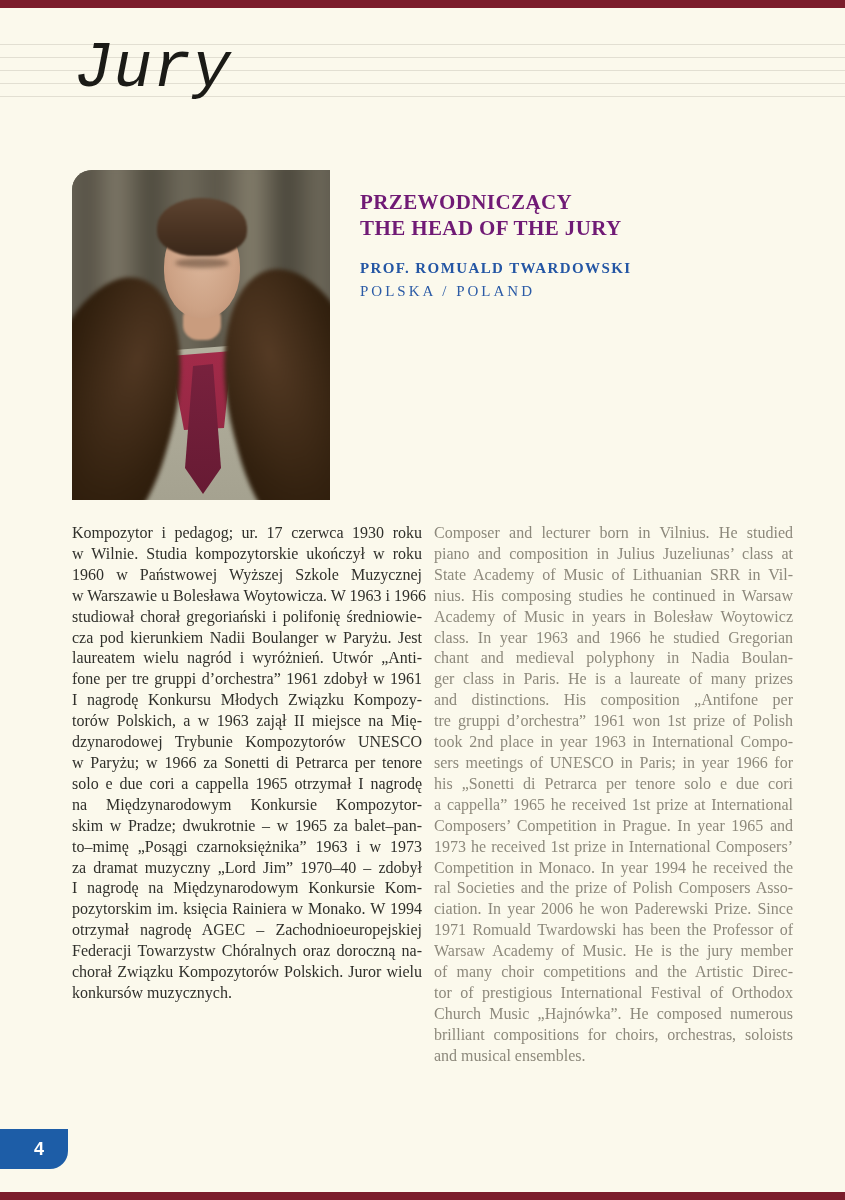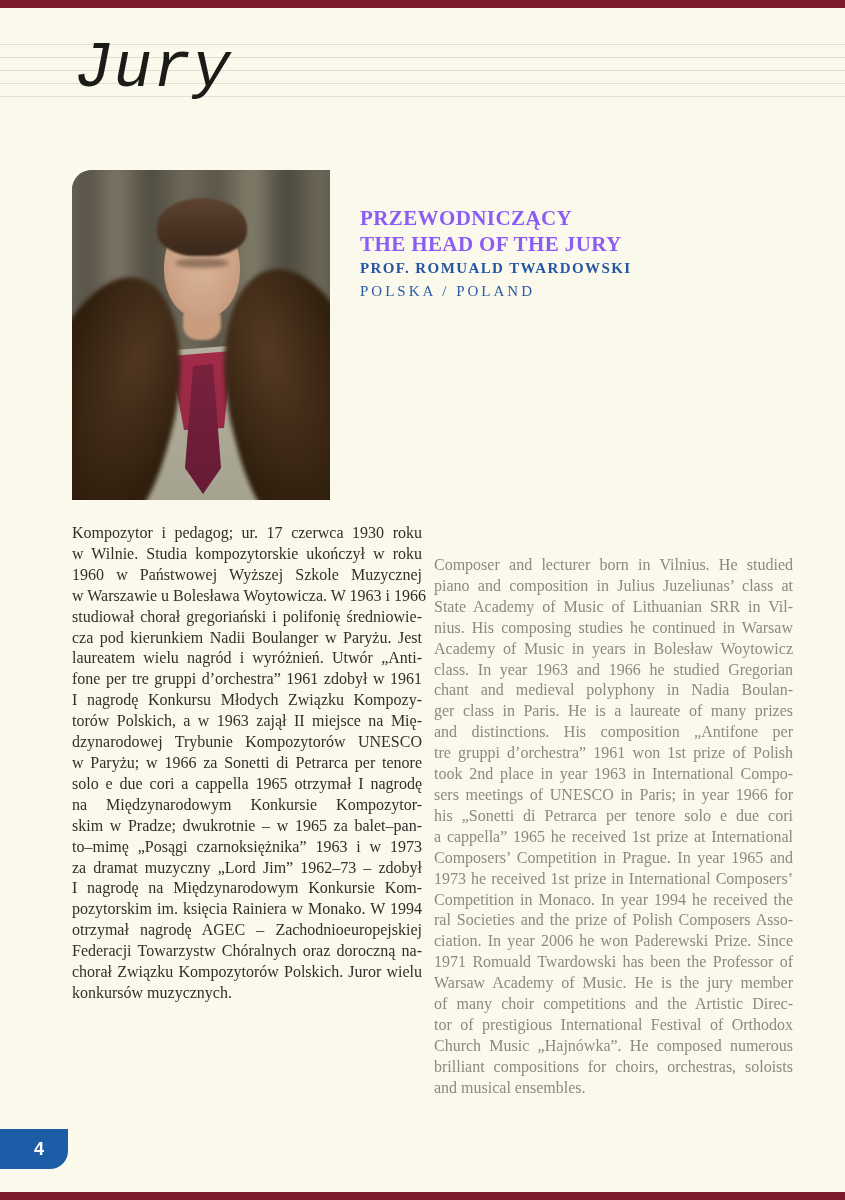--- a/index.html
+++ b/index.html
@@ -45,33 +45,33 @@
       background:#c99c7e; filter:blur(1px); }
   .p-face { left:92px; top:46px; width:76px; height:102px; border-radius:50% 50% 46% 46%;
       background:radial-gradient(ellipse at 50% 38%, #dcb79c 0%, #cda285 62%, #b98c70 100%);
       filter:blur(0.6px); }
   .p-hair { left:85px; top:28px; width:90px; height:58px; border-radius:50% 50% 42% 42%;
       background:linear-gradient(180deg,#5d4431 0%,#4a3322 55%,#3a281a 100%); filter:blur(1px); }
   .p-brow { left:103px; top:88px; width:54px; height:10px; border-radius:50%;
       background:rgba(90,64,45,.55); filter:blur(2px); }
 
   
-  .role { position:absolute; left:360px; top:189px; color:#8b5cf6; font-weight:bold;
-          font-size:21px; line-height:26px; letter-spacing:0.4px;margin-top:16px; }
+  .role { position:absolute; left:360px; top:189px; color:#701a75; font-weight:bold;
+          font-size:21px; line-height:26px; letter-spacing:0.4px; }
   .name { position:absolute; left:360px; top:260px; color:#2456A4; font-weight:bold;
           font-size:15px; letter-spacing:1.4px; }
   .country { position:absolute; left:360px; top:283px; color:#2B5BA6;
           font-size:15px; letter-spacing:3px; }
 
   
   .bio { position:absolute; top:523px; font-size:16px; line-height:20.9px; }
   .bio .tline { text-align:justify; text-align-last:justify; white-space:nowrap; }
   .bio .tline:last-child { text-align-last:left; }
   .bio-pl { left:72px; width:350px; color:#30302B; }
-  .bio-en { left:434px; width:359px; color:#8D897C;margin-top:32px; }
+  .bio-en { left:434px; width:359px; color:#8D897C; }
 
   
   .page-badge { position:absolute; left:0; top:1129px; width:68px; height:40px;
       background:#1D5DA7; border-bottom-right-radius:18px; }
   .page-badge span { display:block; width:100%; height:40px; line-height:40px;
       text-align:center; padding-left:10px; box-sizing:border-box;
       font-family:"Liberation Sans", sans-serif; font-weight:bold; font-size:18px; color:#FFFFFF; }
 </style>
 </head>
 <body>
@@ -117,21 +117,21 @@
     <div class="tline">laureatem wielu nagród i wyróżnień. Utwór „Anti-</div>
     <div class="tline">fone per tre gruppi d’orchestra” 1961 zdobył w 1961</div>
     <div class="tline">I nagrodę Konkursu Młodych Związku Kompozy-</div>
     <div class="tline">torów Polskich, a w 1963 zajął II miejsce na Mię-</div>
     <div class="tline">dzynarodowej Trybunie Kompozytorów UNESCO</div>
     <div class="tline">w Paryżu; w 1966 za Sonetti di Petrarca per tenore</div>
     <div class="tline">solo e due cori a cappella 1965 otrzymał I nagrodę</div>
     <div class="tline">na Międzynarodowym Konkursie Kompozytor-</div>
     <div class="tline">skim w Pradze; dwukrotnie – w 1965 za balet–pan-</div>
     <div class="tline">to–mimę „Posągi czarnoksiężnika” 1963 i w 1973</div>
-    <div class="tline">za dramat muzyczny „Lord Jim” 1962–73 – zdobył</div>
+    <div class="tline">za dramat muzyczny „Lord Jim” 1970–40 – zdobył</div>
     <div class="tline">I nagrodę na Międzynarodowym Konkursie Kom-</div>
     <div class="tline">pozytorskim im. księcia Rainiera w Monako. W 1994</div>
     <div class="tline">otrzymał nagrodę AGEC – Zachodnioeuropejskiej</div>
     <div class="tline">Federacji Towarzystw Chóralnych oraz doroczną na-</div>
     <div class="tline">chorał Związku Kompozytorów Polskich. Juror wielu</div>
     <div class="tline">konkursów muzycznych.</div>
   </div>
 <div class="bio bio-en">
     <div class="tline">Composer and lecturer born in Vilnius. He studied</div>
     <div class="tline">piano and composition in Julius Juzeliunas’ class at</div>

